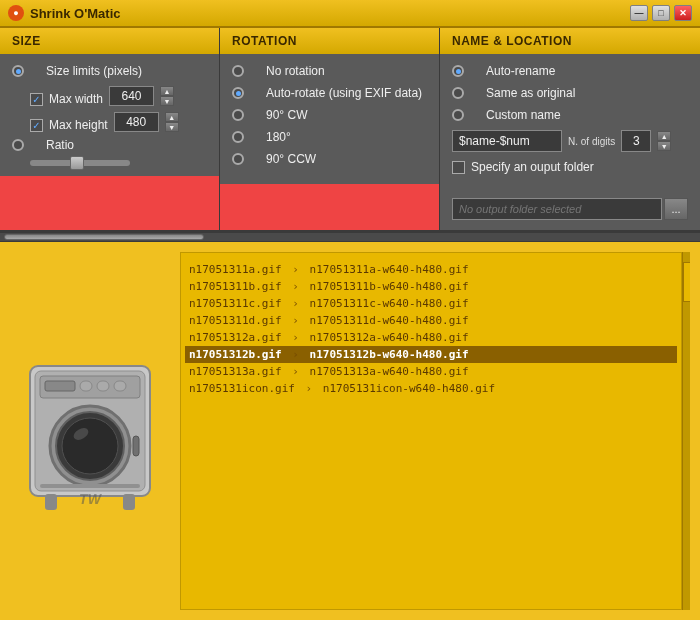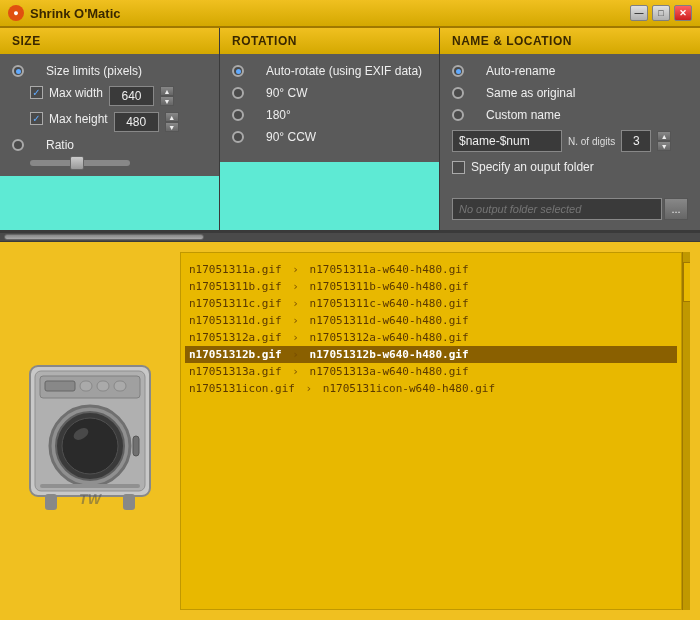--- a/index.html
+++ b/index.html
@@ -52,21 +52,21 @@
     
     .main {
       display: flex;
       flex-direction: column;
       height: calc(100% - 28px);
     }
 
     
     .top-panels {
       display: flex;
-      background: #5eead4;
+      background: #ef4444;
       border-bottom: 2px solid #3a3a3a;
     }
 
     .panel {
       flex: 1;
       border-right: 1px solid #3a3a3a;
     }
     .panel:last-child { border-right: none; }
 
     .panel-header {
@@ -98,21 +98,21 @@
       display: flex; align-items: center; justify-content: center;
       flex-shrink: 0;
     }
     .radio-input.checked::after {
       content: '';
       width: 5px; height: 5px;
       background: #60aaff;
       border-radius: 50%;
     }
     .checkbox-row {
-      display: flex; align-items: flex-start; gap: 6px; margin-bottom: 6px; margin-left: 18px;
+      display: flex; align-items: flex-end; gap: 6px; margin-bottom: 6px; margin-left: 18px;
     }
     .checkbox {
       width: 13px; height: 13px;
       border: 1px solid #aaa;
       background: #4a4a4a;
       display: flex; align-items: center; justify-content: center;
       flex-shrink: 0;
     }
     .checkbox.checked::after { content: '✓'; font-size: 10px; color: #60aaff; }
     .input-box {
@@ -324,20 +324,24 @@
         <div class="slider-track">
           <div class="slider-thumb"></div>
         </div>
       </div>
     </div>
 
     <div class="panel rotation-panel">
       <div class="panel-header">ROTATION</div>
       <div class="panel-content">
         <div class="radio-label">
+          <div class="radio-input"></div>
+          <span>No rotation</span>
+        </div>
+        <div class="radio-label">
           <div class="radio-input checked"></div>
           <span>Auto-rotate (using EXIF data)</span>
         </div>
         <div class="radio-label">
           <div class="radio-input"></div>
           <span>90° CW</span>
         </div>
         <div class="radio-label">
           <div class="radio-input"></div>
           <span>180°</span>

